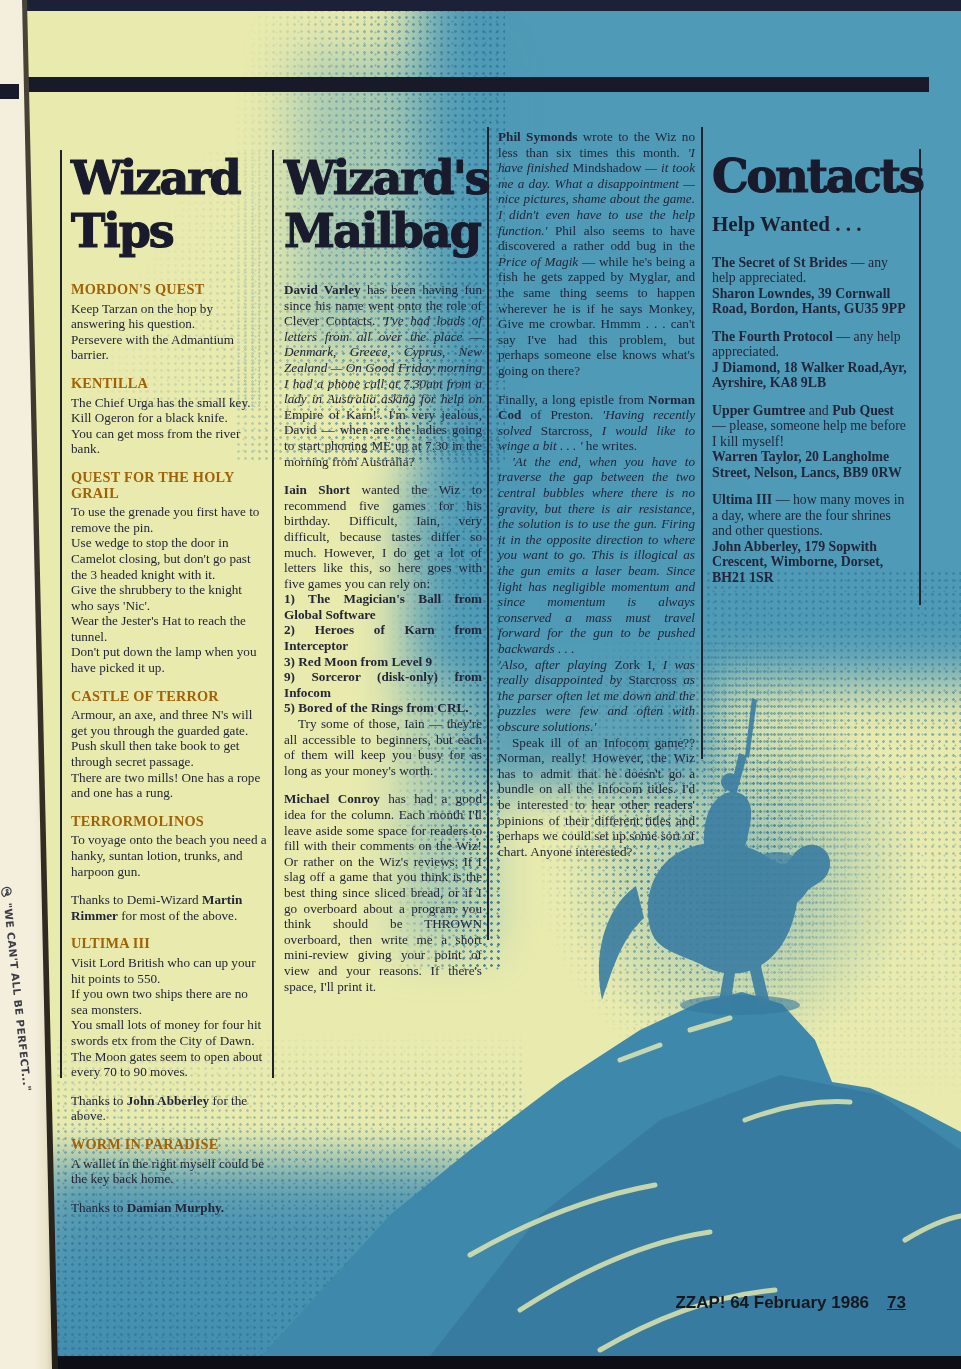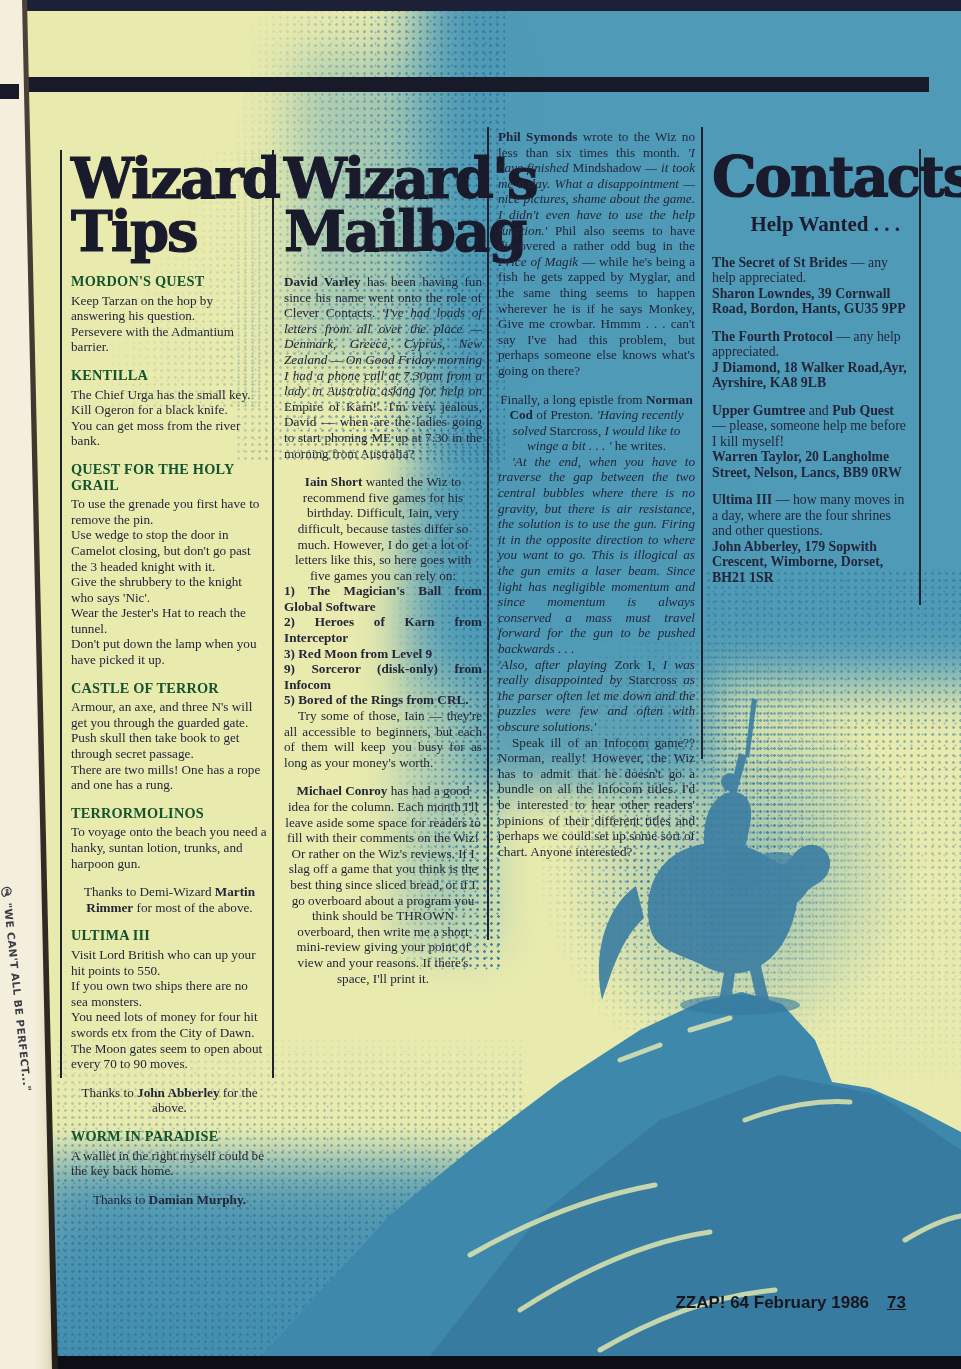--- a/index.html
+++ b/index.html
@@ -47,29 +47,29 @@
   .r2{left:272px;top:150px;height:928px;}
   .r3{left:487px;top:127px;height:813px;}
   .r4{left:701px;top:127px;height:632px;}
   .r5{left:919px;top:149px;height:456px;}
   
   .col{position:absolute;z-index:5;color:#23263a;font-size:13.2px;line-height:15.6px;}
   .col1{left:71px;top:152px;width:197px;}
   .col2{left:284px;top:152px;width:198px;}
   .col3{left:498px;top:129px;width:197px;}
   .col4{left:712px;top:150px;width:196px;font-size:13.8px;line-height:15.5px;}
-  h1.gothic{font-family:"DejaVu Serif",serif;font-weight:bold;font-size:56px;line-height:53px;
-            letter-spacing:-2px;color:#191b2d;margin:0 0 16px;-webkit-text-stroke:1.2px #191b2d;}
+  h1.gothic{font-family:"DejaVu Serif",serif;font-weight:bold;font-size:46px;line-height:53px;
+            letter-spacing:-2px;color:#191b2d;margin:0 0 24px;-webkit-text-stroke:1.2px #191b2d;}
   .col4 h1.gothic{margin-bottom:14px;}
   .tl{display:block;}
-  h2.helpwanted{font-size:21px;font-weight:bold;margin:0 8px 22px;color:#1c1e30;font-family:"Liberation Serif",serif;text-align:right;}
-  .tips h3{font-size:14.3px;letter-spacing:.2px;margin:13px 0 3px;color:#14532d;}
+  h2.helpwanted{font-size:21px;font-weight:bold;margin:0 0 22px;color:#1c1e30;font-family:"Liberation Serif",serif;}
+  .tips h3{font-size:14.3px;letter-spacing:.2px;margin:13px 0 3px;color:#a16207;}
   .tips h3.first{margin-top:0;}
   p{margin:0;}
-  p.gap{margin-top:13px;text-align:center;}
+  p.gap{margin-top:13px;}
   p.indent{text-indent:14px;}
   .justify{text-align:justify;}
   .b{font-weight:bold;}
   .i{font-style:italic;}
   .contact{margin-bottom:12px;}
   
   .topstrip{position:absolute;left:22px;top:0;width:939px;height:11px;background:#1c2137;z-index:6;}
   .bar-main{position:absolute;left:28px;top:77px;width:901px;height:15px;background:#181a2a;z-index:6;}
   .bar-left{position:absolute;left:0;top:84px;width:19px;height:15px;background:#181a2a;z-index:11;}
   .bar-bottom{position:absolute;left:30px;top:1356px;width:931px;height:13px;background:#0e0f16;z-index:6;}
@@ -167,21 +167,21 @@
         <h3>CASTLE OF TERROR</h3>
         <p><span>Armour, an axe, and three N's will get you through the guarded gate.</span></p>
         <p><span>Push skull then take book to get through secret passage.</span></p>
         <p><span>There are two mills! One has a rope and one has a rung.</span></p>
         <h3>TERRORMOLINOS</h3>
         <p><span>To voyage onto the beach you need a hanky, suntan lotion, trunks, and harpoon gun.</span></p>
         <p class="gap"><span>Thanks to Demi-Wizard </span><span class="b">Martin Rimmer</span><span> for most of the above.</span></p>
         <h3>ULTIMA III</h3>
         <p><span>Visit Lord British who can up your hit points to 550.</span></p>
         <p><span>If you own two ships there are no sea monsters.</span></p>
-        <p><span>You need lots of money for four hit swords etx from the City of Dawn.</span></p>
+        <p><span>You small lots of money for four hit swords etx from the City of Dawn.</span></p>
         <p><span>The Moon gates seem to open about every 70 to 90 moves.</span></p>
         <p class="gap"><span>Thanks to </span><span class="b">John Abberley</span><span> for the above.</span></p>
         <h3>WORM IN PARADISE</h3>
         <p><span>A wallet in the right myself could be the key back home.</span></p>
         <p class="gap"><span>Thanks to </span><span class="b">Damian Murphy.</span></p>
       </div>
   </section>
 
   <section class="col col2">
     <h1 class="gothic">

